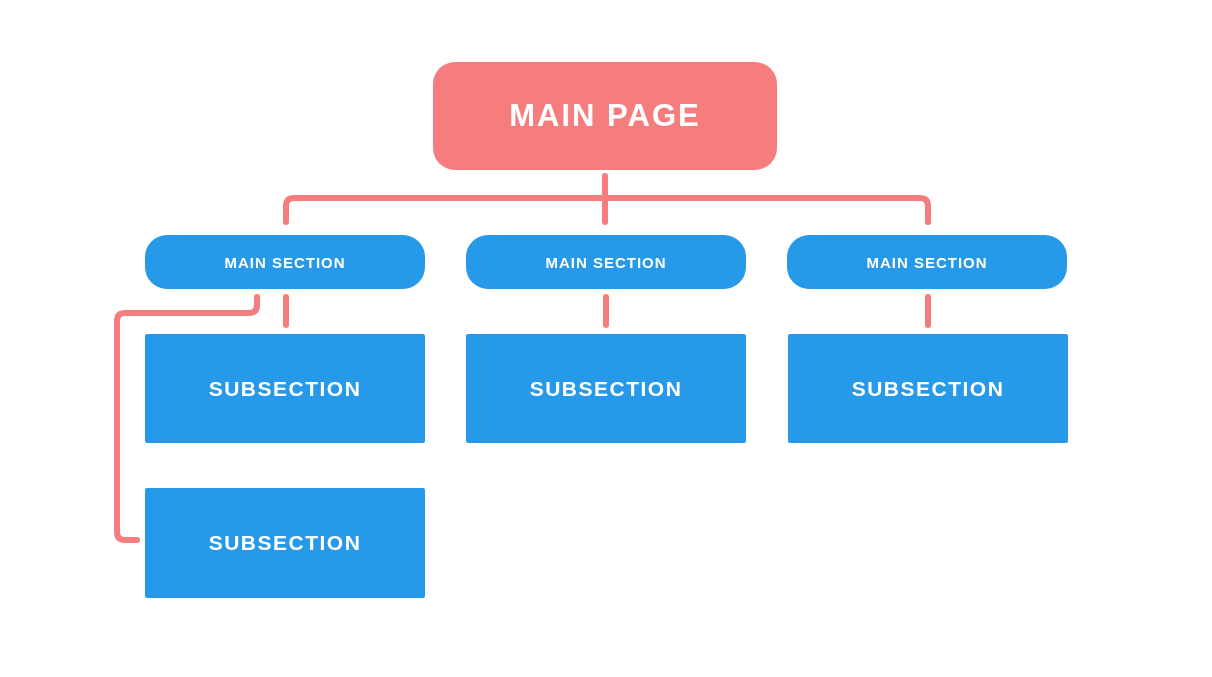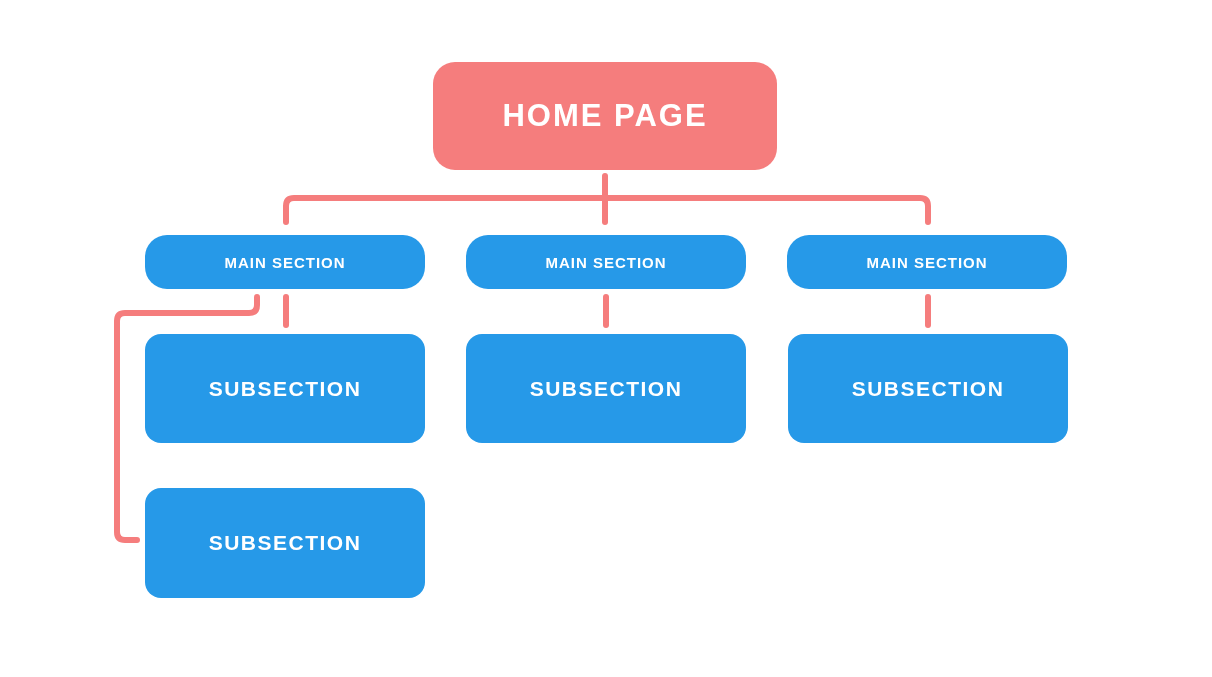--- a/index.html
+++ b/index.html
@@ -58,21 +58,21 @@
     border-radius: 22px;
     font-size: 15px;
     letter-spacing: 1px;
   }
   .main-1 { left: 145px; top: 235px; }
   .main-2 { left: 466px; top: 235px; }
   .main-3 { left: 787px; top: 235px; }
   .sub-node {
     width: 280px; height: 109px;
     background: var(--node-fill, #2699E8);
-    border-radius: 16px;
+    border-radius: 2px;
     font-size: 21px;
     letter-spacing: 1.5px;
   }
   .sub-1 { left: 145px; top: 334px; }
   .sub-2 { left: 466px; top: 334px; }
   .sub-3 { left: 788px; top: 334px; }
   .sub-4 { left: 145px; top: 488px; height: 110px; }
 </style>
 </head>
 <body>
@@ -88,21 +88,21 @@
     <path d="M286 297 L286 325"></path>
 
     <path d="M606 297 L606 325"></path>
 
     <path d="M928 297 L928 325"></path>
 
     <path d="M257 297 L257 305 Q257 313 249 313 L125 313 Q117 313 117 321 L117 532 Q117 540 125 540 L137 540"></path>
   </svg>
 
   <div class="node root-node">
-    <span>HOME PAGE</span>
+    <span>MAIN PAGE</span>
   </div>
 
   <div class="node main-node main-1">
     <span>MAIN SECTION</span>
   </div>
   <div class="node main-node main-2">
     <span>MAIN SECTION</span>
   </div>
   <div class="node main-node main-3">
     <span>MAIN SECTION</span>

